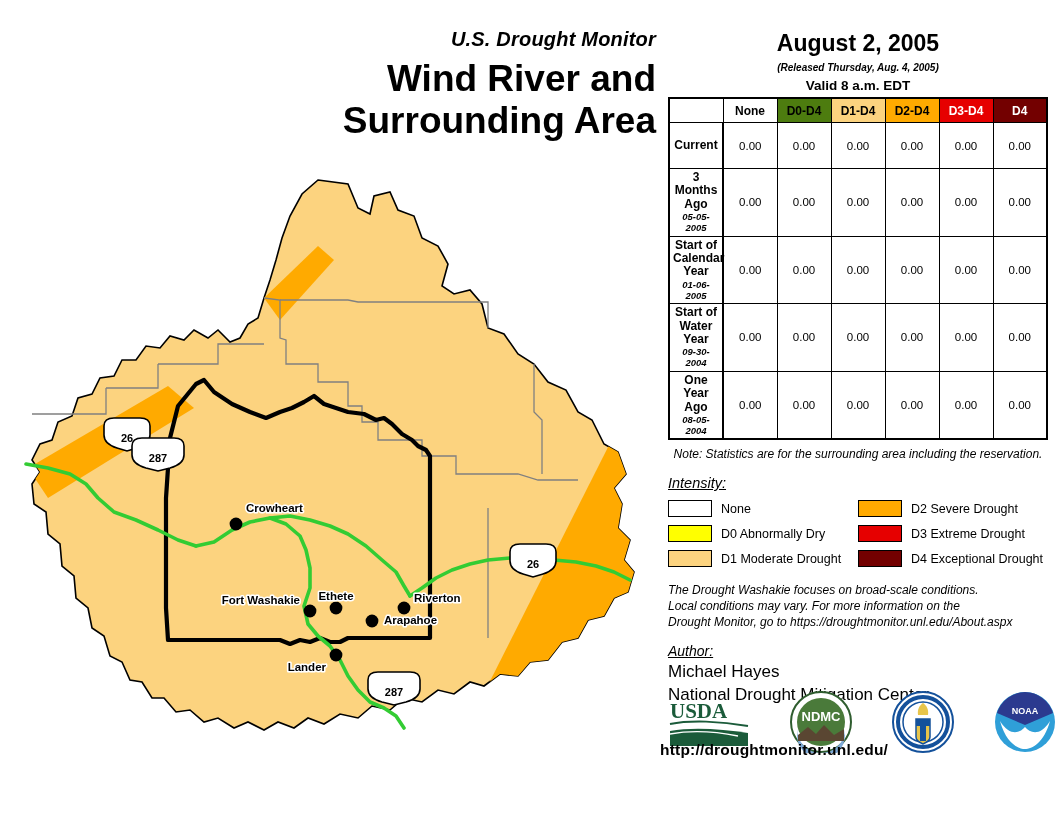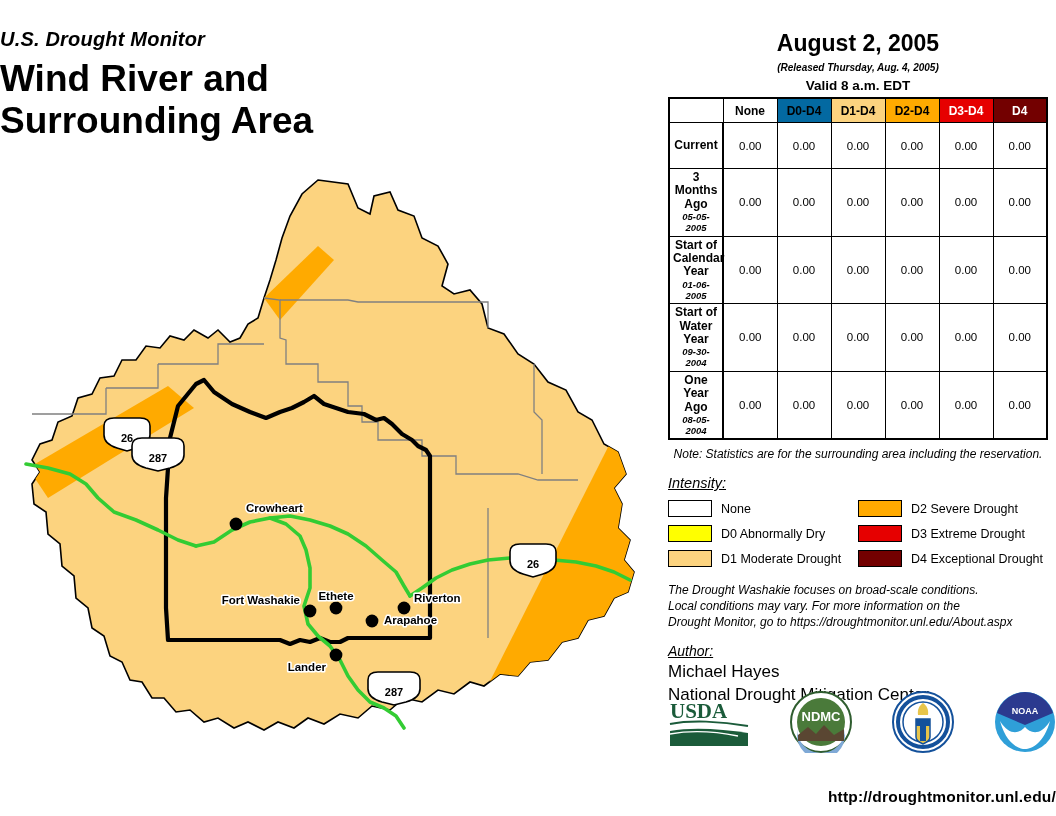--- a/index.html
+++ b/index.html
@@ -1,20 +1,20 @@
 <!DOCTYPE html>
 <html><head>
 <meta charset="utf-8">
 <style>
   html,body{margin:0;padding:0;background:#ffffff;}
   body{width:1056px;height:816px;position:relative;overflow:hidden;
        font-family:"Liberation Sans","DejaVu Sans",sans-serif;color:#000;}
 
   
-  #title-block{position:absolute;left:0;top:28px;width:656px;text-align:left;}
+  #title-block{position:absolute;left:0;top:28px;width:656px;text-align:right;}
   #title-sub{font-size:20px;font-weight:bold;font-style:italic;letter-spacing:.2px;}
   #title-main{font-size:37px;font-weight:bold;line-height:1.14;margin-top:7px;}
 
   
   #map-wrap{position:absolute;left:18px;top:168px;width:640px;height:630px;}
   #map-svg{display:block;width:640px;height:630px;}
 
   .city-label{font-size:11.5px;font-weight:bold;fill:#000;
               paint-order:stroke;stroke:#ffffff;stroke-width:3.2px;
               stroke-linejoin:round;}
@@ -32,21 +32,21 @@
                  letter-spacing:.1px;}
 
   
   #stats-table{border-collapse:collapse;margin:4px 0 0 8px;width:380px;
                table-layout:fixed;}
   #stats-table td,#stats-table th{border:1px solid #000;text-align:center;
                font-size:11.5px;padding:0;}
   #stats-table thead th{height:23px;font-weight:bold;font-size:12px;}
   #stats-table thead th.corner{border:none;}
   .hdr-none{background:#ffffff;color:#000;}
-  .hdr-d0  {background:#0369a1;color:#000;}
+  .hdr-d0  {background:#4d7c0f;color:#000;}
   .hdr-d1  {background:#fcd37f;color:#000;}
   .hdr-d2  {background:#ffaa00;color:#000;}
   .hdr-d3  {background:#e60000;color:#ffffff;}
   .hdr-d4  {background:#730000;color:#ffffff;}
   #stats-table tbody td{height:41px;}
   #stats-table tbody td.rowlab{font-weight:bold;font-size:12px;line-height:1.12;
                text-align:center;padding:2px 3px;margin-left:28px;}
   .rowlab .sub{display:block;font-size:9.5px;font-style:italic;font-weight:bold;
                margin-top:1px;}
   #stats-table tbody tr td:first-child{border-right-width:2px;}
@@ -68,21 +68,21 @@
   #disclaimer{font-size:12px;font-style:italic;line-height:1.33;margin:12px 0 0 8px;
               width:388px;}
   #author-head{font-size:14px;font-style:italic;text-decoration:underline;
                margin:12px 0 2px 8px;}
   .author-line{font-size:17px;margin-left:8px;line-height:1.35;}
 
   
   #logos{position:absolute;left:8px;top:690px;width:388px;height:68px;
          display:flex;align-items:center;justify-content:space-between;}
   .logo{flex:0 0 auto;}
-  #url-line{position:absolute;left:0;top:788px;width:396px;text-align:right;
+  #url-line{position:absolute;left:0;top:741px;width:396px;text-align:left;
             font-size:15.5px;font-weight:bold;letter-spacing:.2px;}
 </style>
 </head>
 <body>
 
 <div id="title-block">
   <div id="title-sub">U.S. Drought Monitor</div>
   <div id="title-main">
     <div>Wind River and</div>
     <div>Surrounding Area</div>

